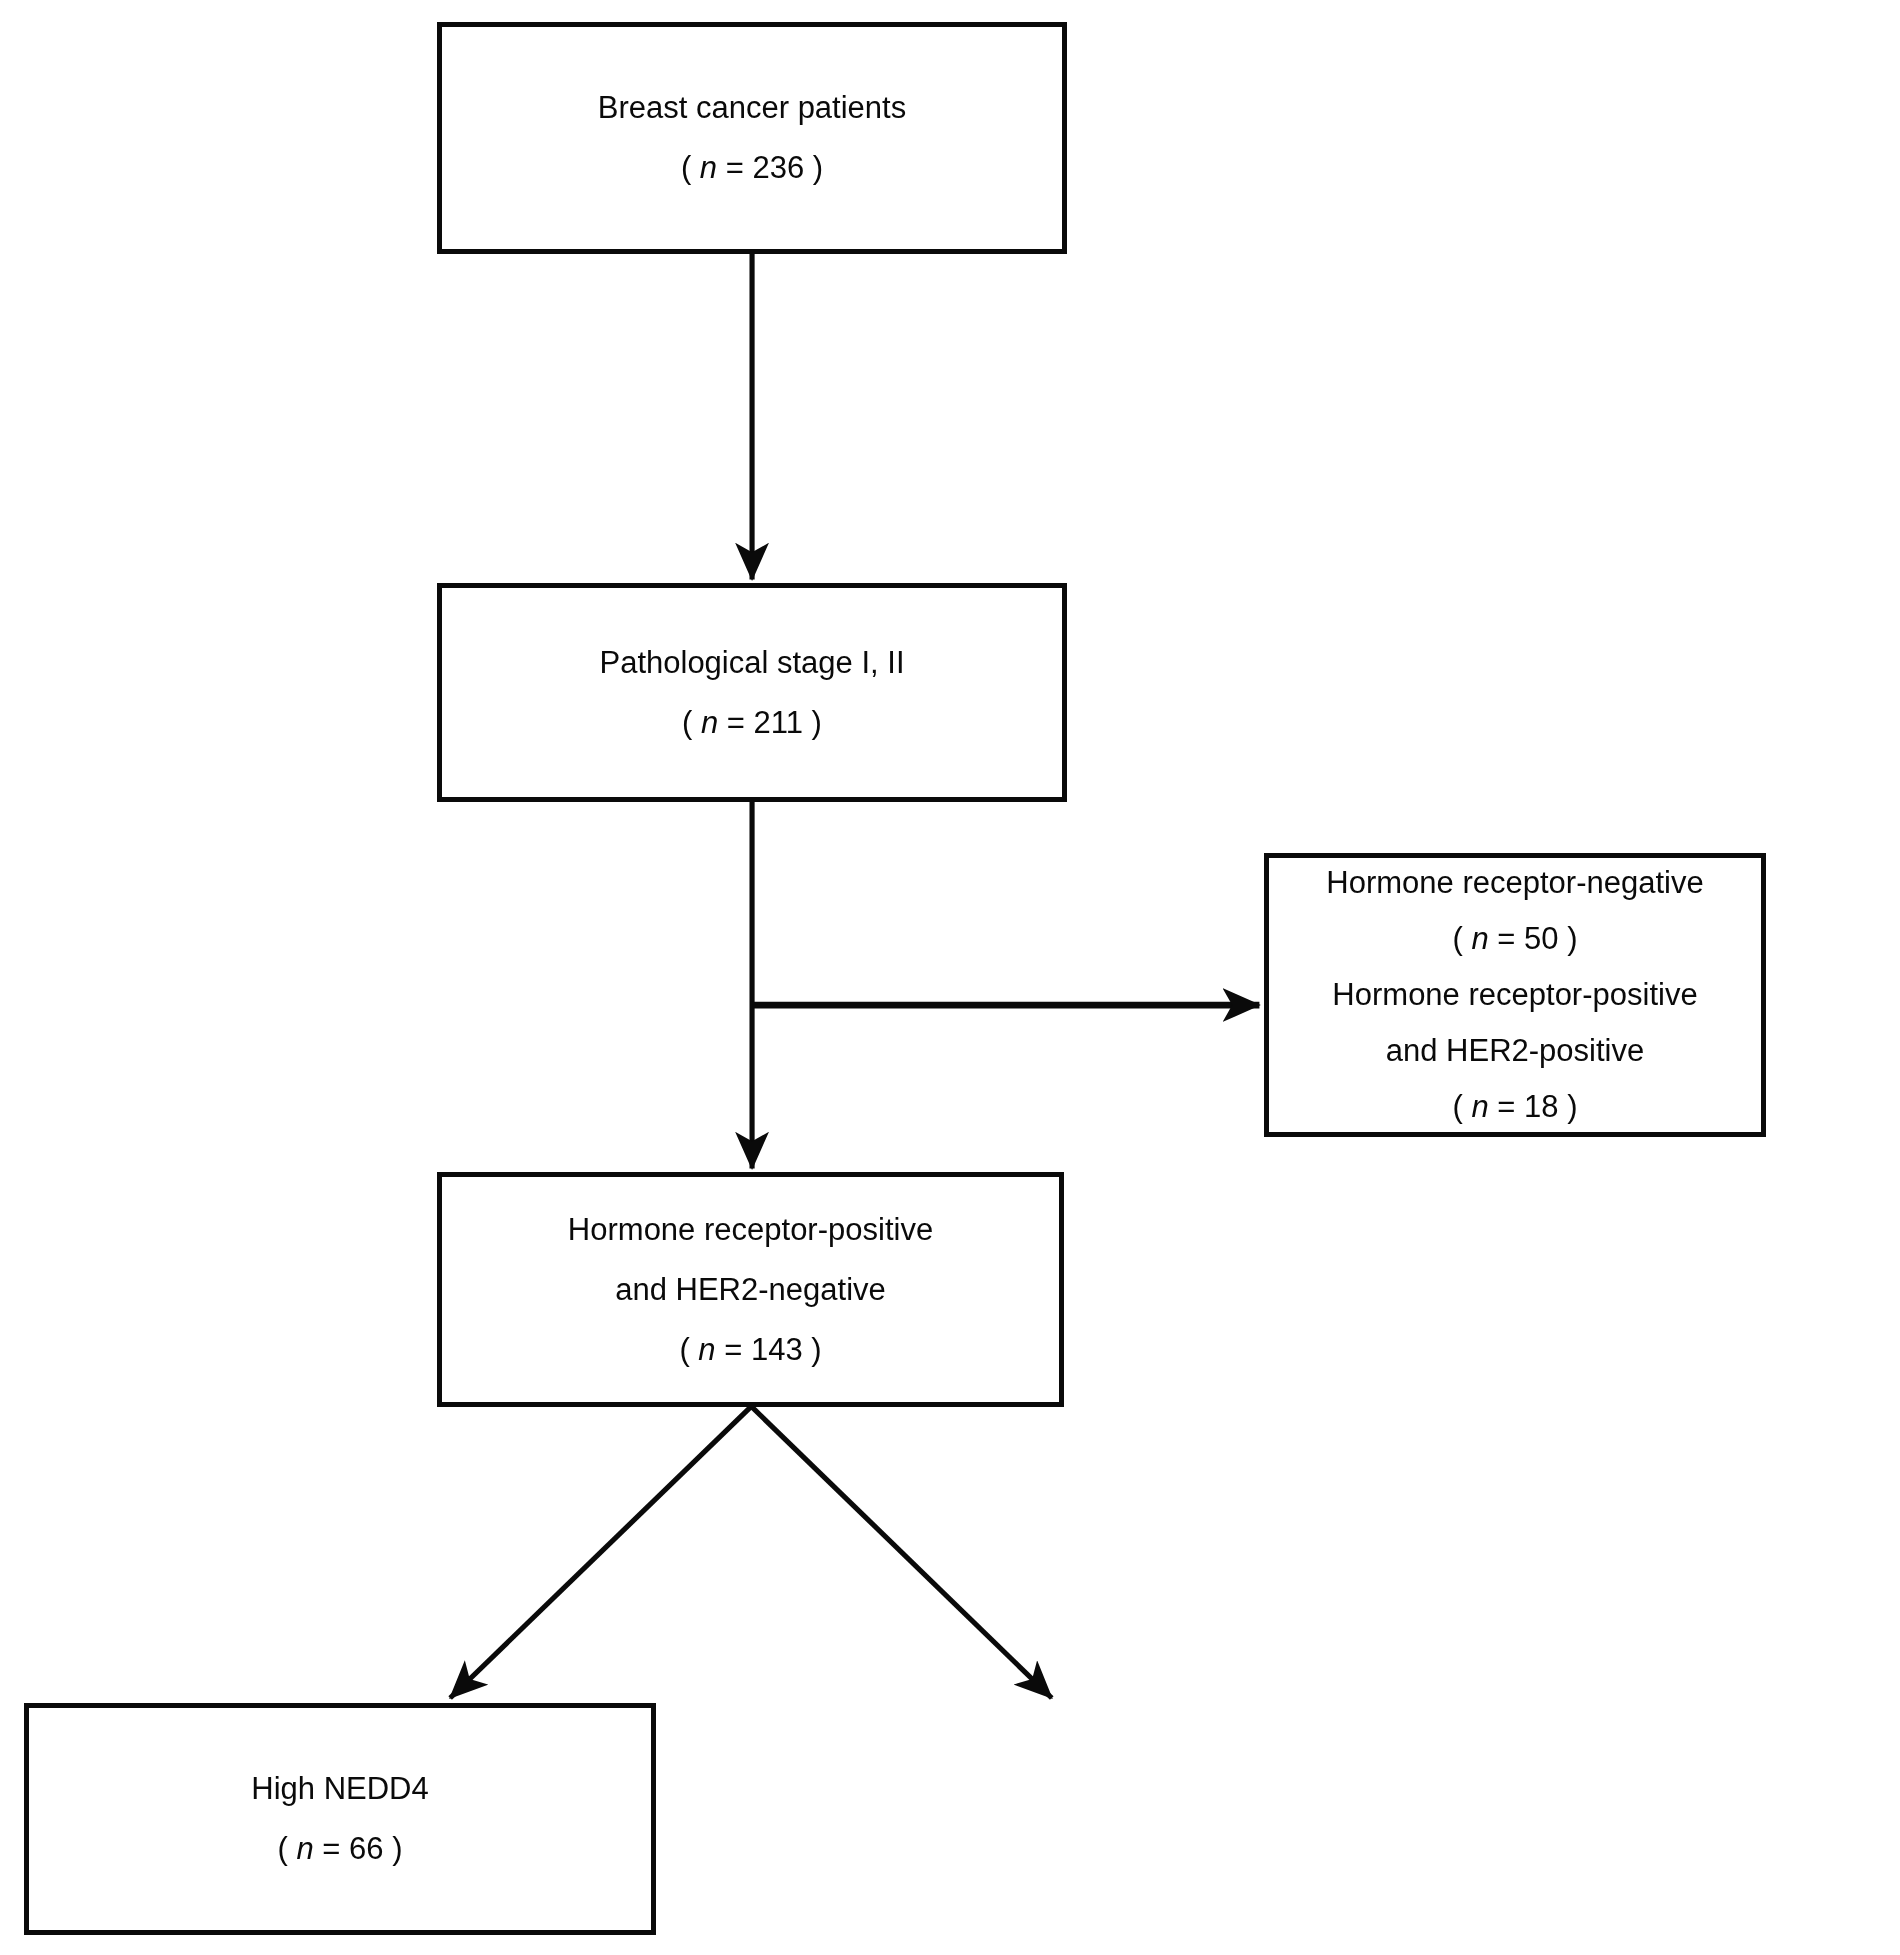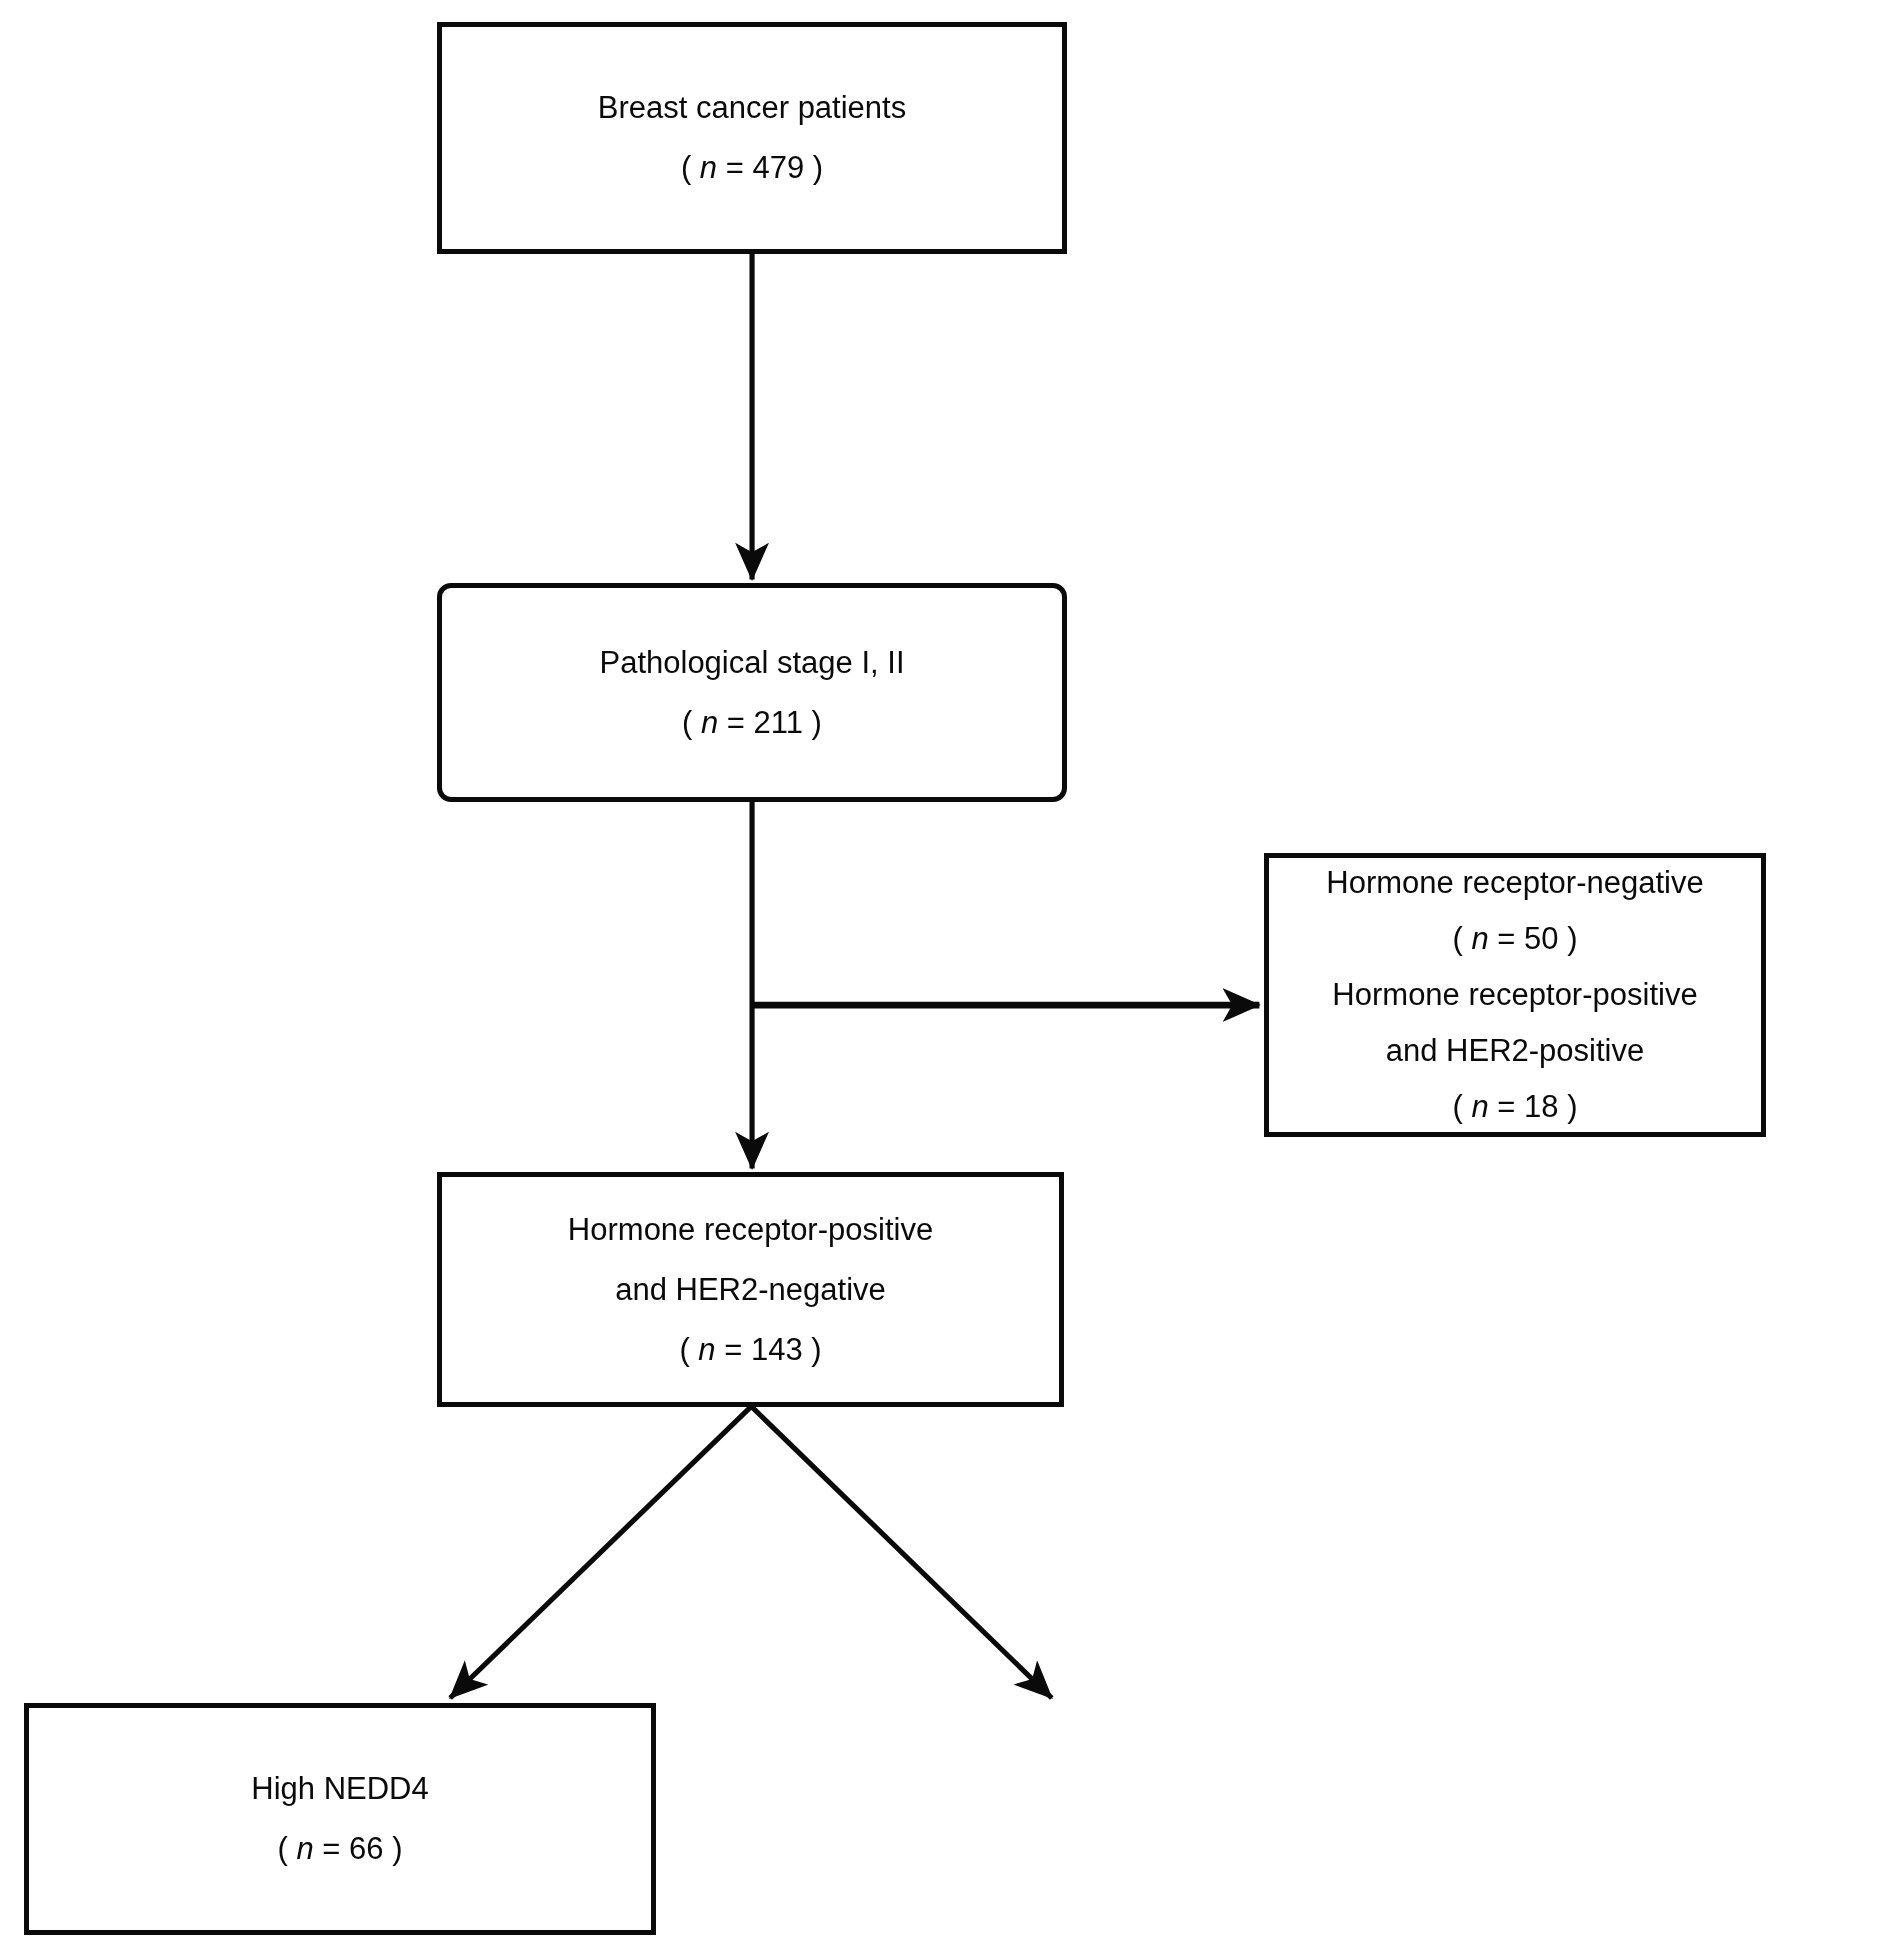--- a/index.html
+++ b/index.html
@@ -25,21 +25,21 @@
     flex-direction: column;
     justify-content: center;
     align-items: center;
     text-align: center;
     font-size: 31px;
     line-height: 60px;
     white-space: nowrap;
   }
   .nvar { font-style: italic; }
   #node-patients   { left: 437px;  top: 22px;   width: 630px; height: 232px; }
-  #node-stage      { left: 437px;  top: 583px;  width: 630px; height: 219px; border-radius: 14px; }
+  #node-stage      { left: 437px;  top: 583px;  width: 630px; height: 219px; }
   #node-excluded   { left: 1264px; top: 853px; width: 502px; height: 284px; line-height: 56px; }
   #node-hrpos      { left: 437px;  top: 1172px; width: 627px; height: 235px; }
   #node-high       { left: 24px;   top: 1703px; width: 632px; height: 232px; }
   #node-low        { left: 848px; top: 1703px; width: 630px; height: 234px; }
 </style>
 </head>
 <body>
 
 <div class="canvas">
 
@@ -51,21 +51,21 @@
     </defs>
     <line x1="1021" y1="345" x2="1021" y2="787" stroke="#0a0a0a" stroke-width="7" marker-end="url(#stealth)"></line>
     <line x1="1021" y1="1088" x2="1021" y2="1587" stroke="#0a0a0a" stroke-width="7" marker-end="url(#stealth)"></line>
     <line x1="1021" y1="1365" x2="1710" y2="1365" stroke="#0a0a0a" stroke-width="9" marker-end="url(#stealth)"></line>
     <line x1="1020" y1="1910" x2="611" y2="2306" stroke="#0a0a0a" stroke-width="7" marker-end="url(#stealth)"></line>
     <line x1="1020" y1="1910" x2="1428" y2="2306" stroke="#0a0a0a" stroke-width="7" marker-end="url(#stealth)"></line>
   </svg>
 
   <div class="node" id="node-patients">
     <div class="line">Breast cancer patients</div>
-    <div class="line"><span>( </span><span class="nvar">n</span><span> = 479 )</span></div>
+    <div class="line"><span>( </span><span class="nvar">n</span><span> = 236 )</span></div>
   </div>
 
   <div class="node" id="node-stage">
     <div class="line">Pathological stage I, II</div>
     <div class="line"><span>( </span><span class="nvar">n</span><span> = 211 )</span></div>
   </div>
 
   <div class="node" id="node-excluded">
     <div class="line">Hormone receptor-negative</div>
     <div class="line"><span>( </span><span class="nvar">n</span><span> = 50 )</span></div>

